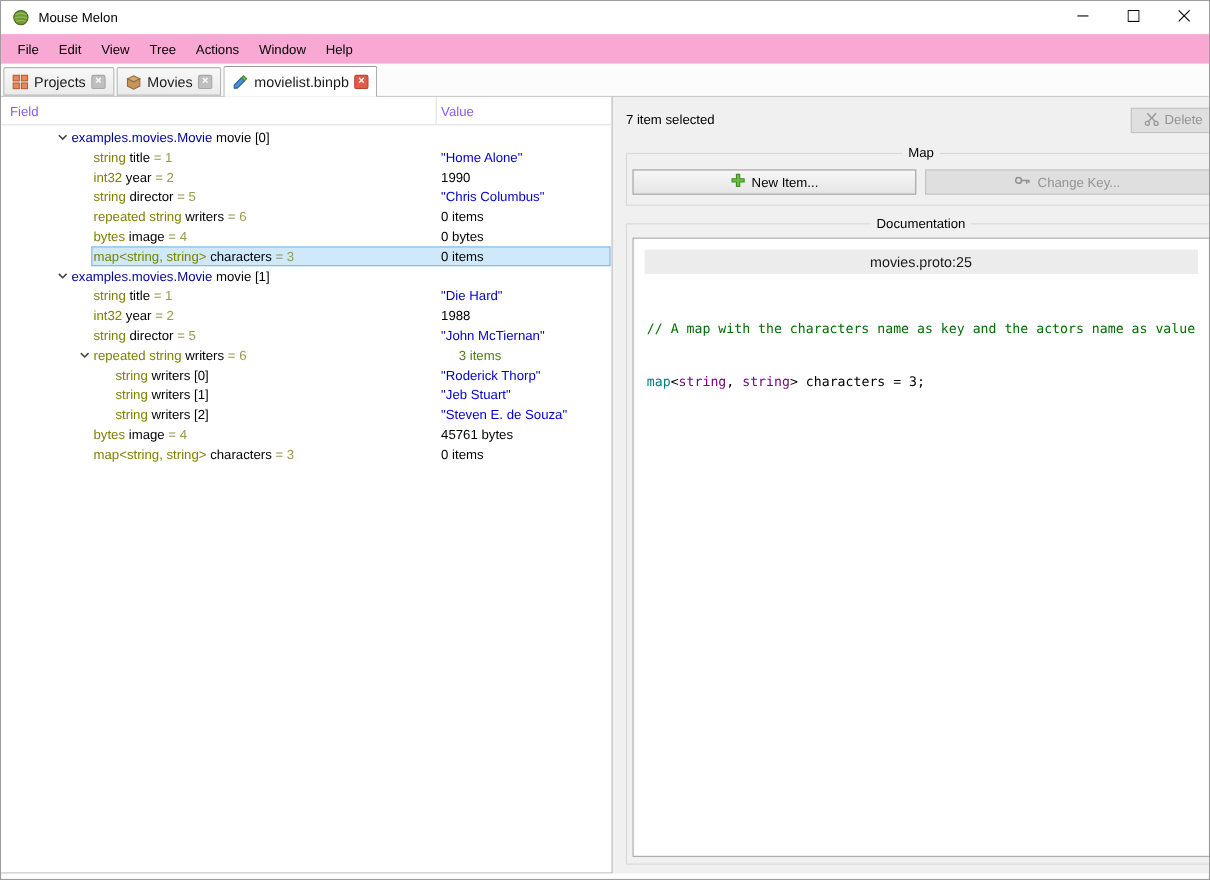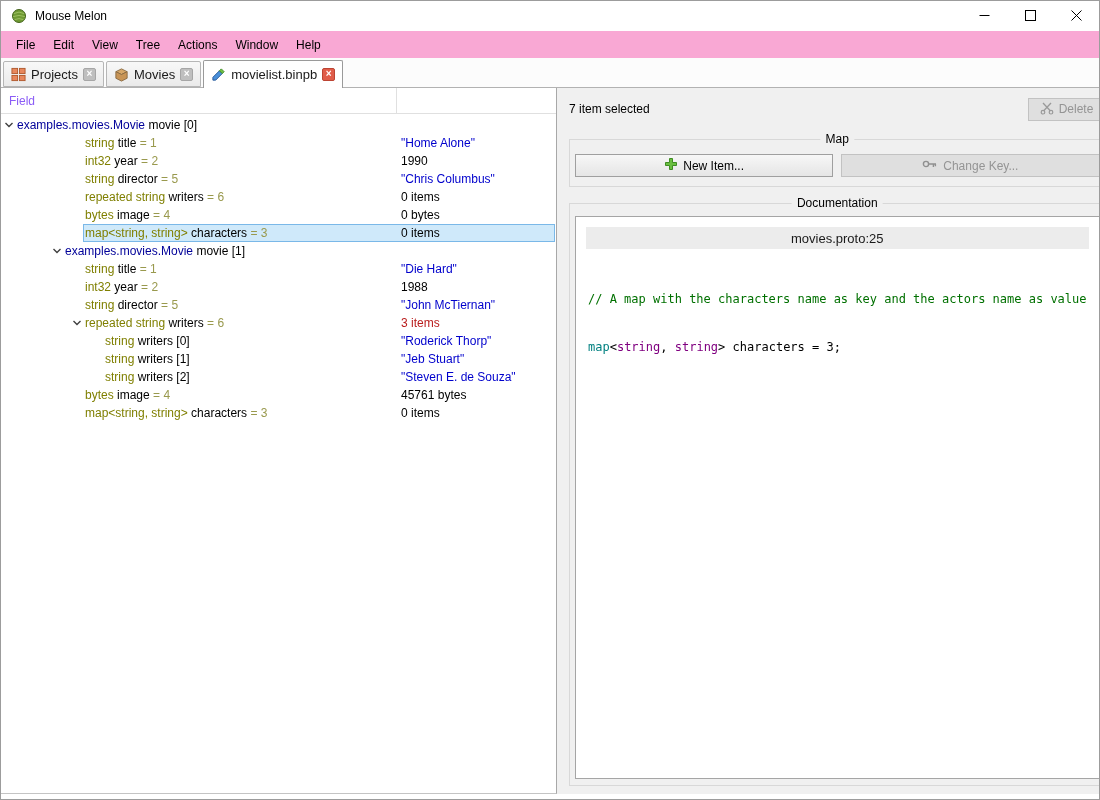--- a/index.html
+++ b/index.html
@@ -153,24 +153,25 @@
         <span class="tab-label">movielist.binpb</span>
         <span class="tab-close red">×</span>
       </div>
     </div>
 
   <div class="content">
 
     <div class="left-panel">
       <div class="tree-header">
         <div class="th-field">Field</div>
+        <div class="th-value">Value</div>
       </div>
       <div class="tree-rows" id="tree-rows">
           <div class="tree-row">
-            <div class="cell-field" style=""><span class="chev"><svg width="16" height="16" viewBox="0 0 16 16">
+            <div class="cell-field" style="padding-left: 48px;"><span class="chev"><svg width="16" height="16" viewBox="0 0 16 16">
                   <path d="M4.5 6 L8 9.5 L11.5 6" fill="none" stroke="#404040" stroke-width="1.4"></path>
                 </svg></span><span style="color: rgb(0, 0, 153);">examples.movies.Movie </span><span style="color: rgb(0, 0, 0);">movie [0]</span></div>
             <div class="cell-value" style="color: rgb(0, 0, 0);"></div>
           </div>
           <div class="tree-row">
             <div class="cell-field" style="padding-left: 84px;"><span style="color: rgb(127, 127, 0);">string </span><span style="color: rgb(0, 0, 0);">title </span><span style="color: rgb(153, 153, 77);">= 1</span></div>
             <div class="cell-value" style="color: rgb(0, 0, 204);">"Home Alone"</div>
           </div>
           <div class="tree-row">
             <div class="cell-field" style="padding-left: 84px;"><span style="color: rgb(127, 127, 0);">int32 </span><span style="color: rgb(0, 0, 0);">year </span><span style="color: rgb(153, 153, 77);">= 2</span></div>
@@ -207,21 +208,21 @@
             <div class="cell-value" style="color: rgb(0, 0, 0);">1988</div>
           </div>
           <div class="tree-row">
             <div class="cell-field" style="padding-left: 84px;"><span style="color: rgb(127, 127, 0);">string </span><span style="color: rgb(0, 0, 0);">director </span><span style="color: rgb(153, 153, 77);">= 5</span></div>
             <div class="cell-value" style="color: rgb(0, 0, 204);">"John McTiernan"</div>
           </div>
           <div class="tree-row">
             <div class="cell-field" style="padding-left: 68px;"><span class="chev"><svg width="16" height="16" viewBox="0 0 16 16">
                   <path d="M4.5 6 L8 9.5 L11.5 6" fill="none" stroke="#404040" stroke-width="1.4"></path>
                 </svg></span><span style="color: rgb(127, 127, 0);">repeated string </span><span style="color: rgb(0, 0, 0);">writers </span><span style="color: rgb(153, 153, 77);">= 6</span></div>
-            <div class="cell-value" style="color: #b91c1c;">3 items</div>
+            <div class="cell-value" style="color: #4d7c0f; margin-left: 16px;">3 items</div>
           </div>
           <div class="tree-row">
             <div class="cell-field" style="padding-left: 104px;"><span style="color: rgb(127, 127, 0);">string </span><span style="color: rgb(0, 0, 0);">writers [0]</span></div>
             <div class="cell-value" style="color: rgb(0, 0, 204);">"Roderick Thorp"</div>
           </div>
           <div class="tree-row">
             <div class="cell-field" style="padding-left: 104px;"><span style="color: rgb(127, 127, 0);">string </span><span style="color: rgb(0, 0, 0);">writers [1]</span></div>
             <div class="cell-value" style="color: rgb(0, 0, 204);">"Jeb Stuart"</div>
           </div>
           <div class="tree-row">

